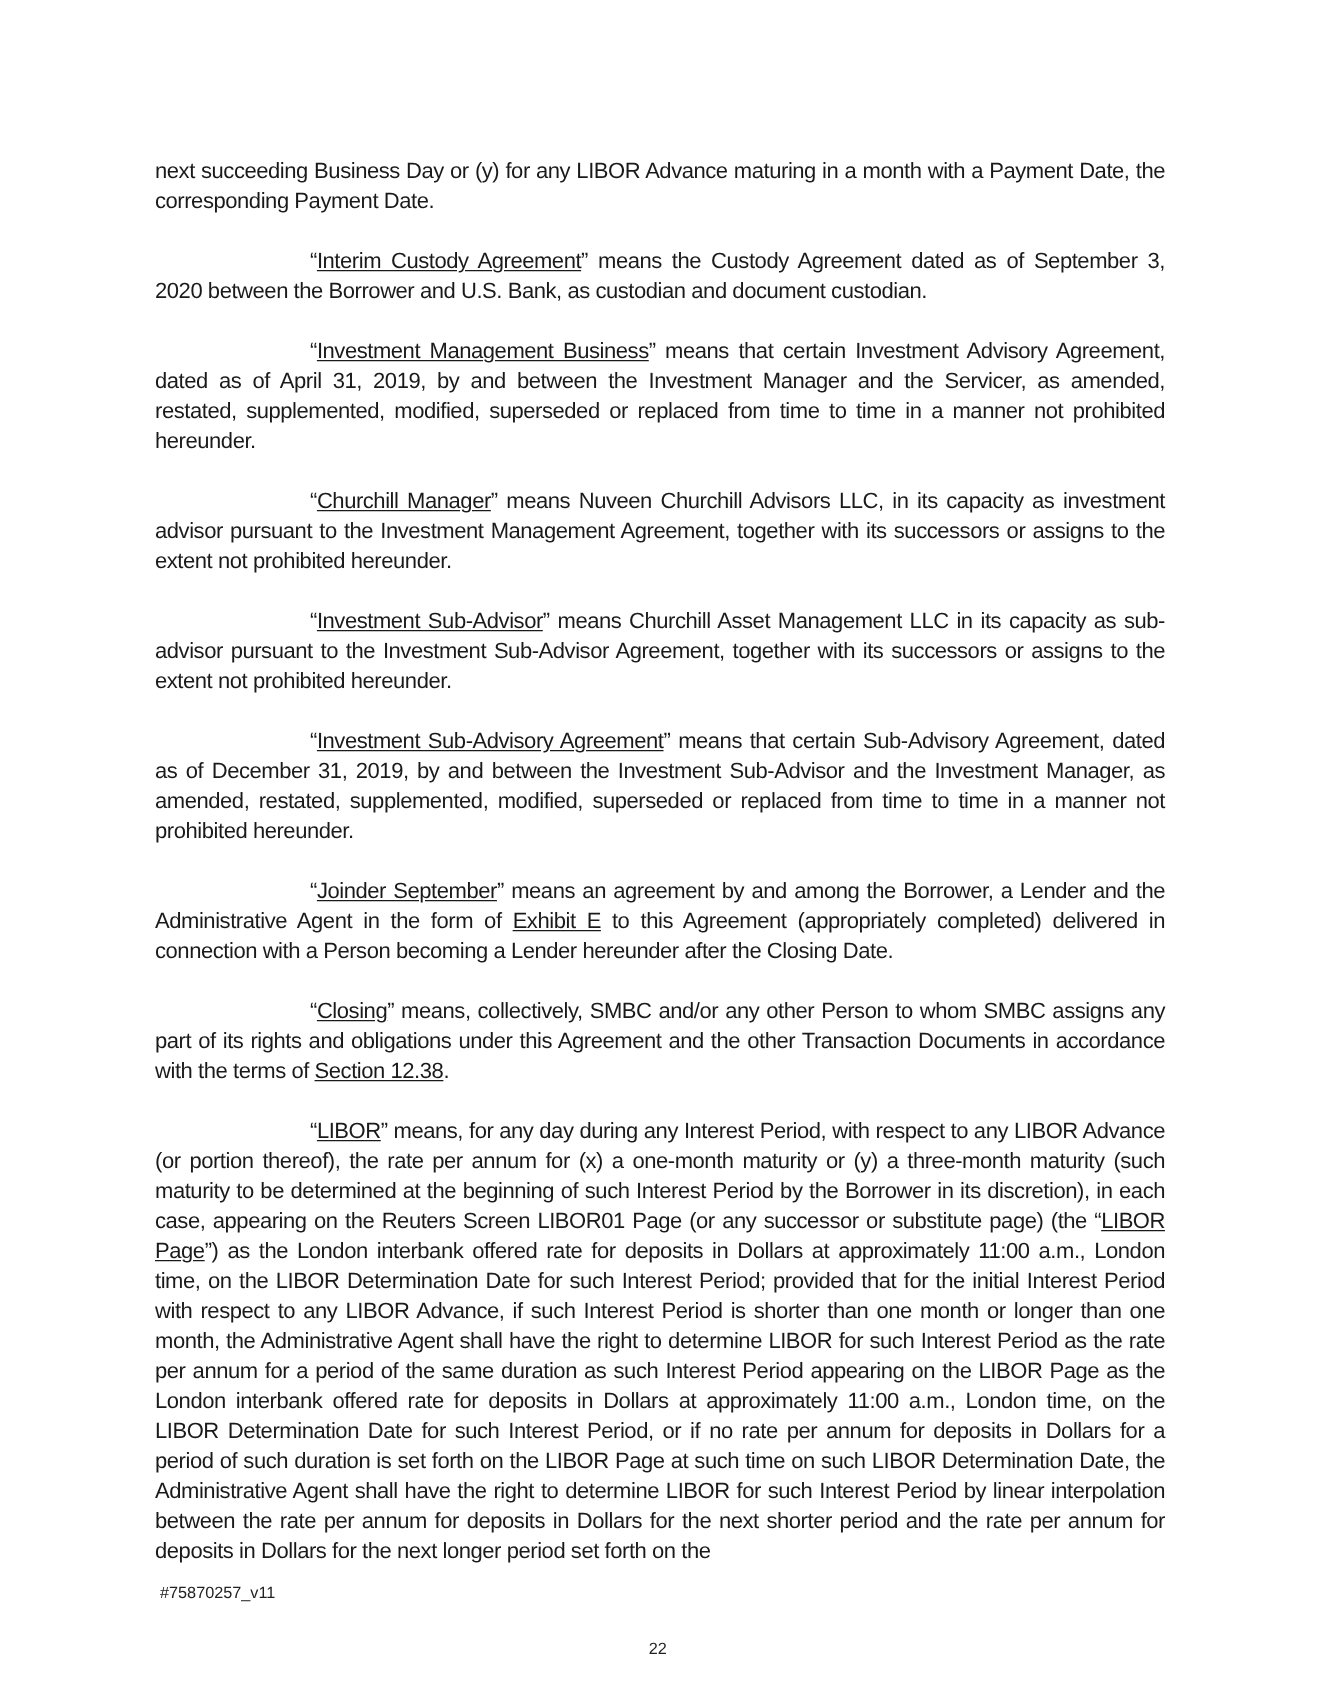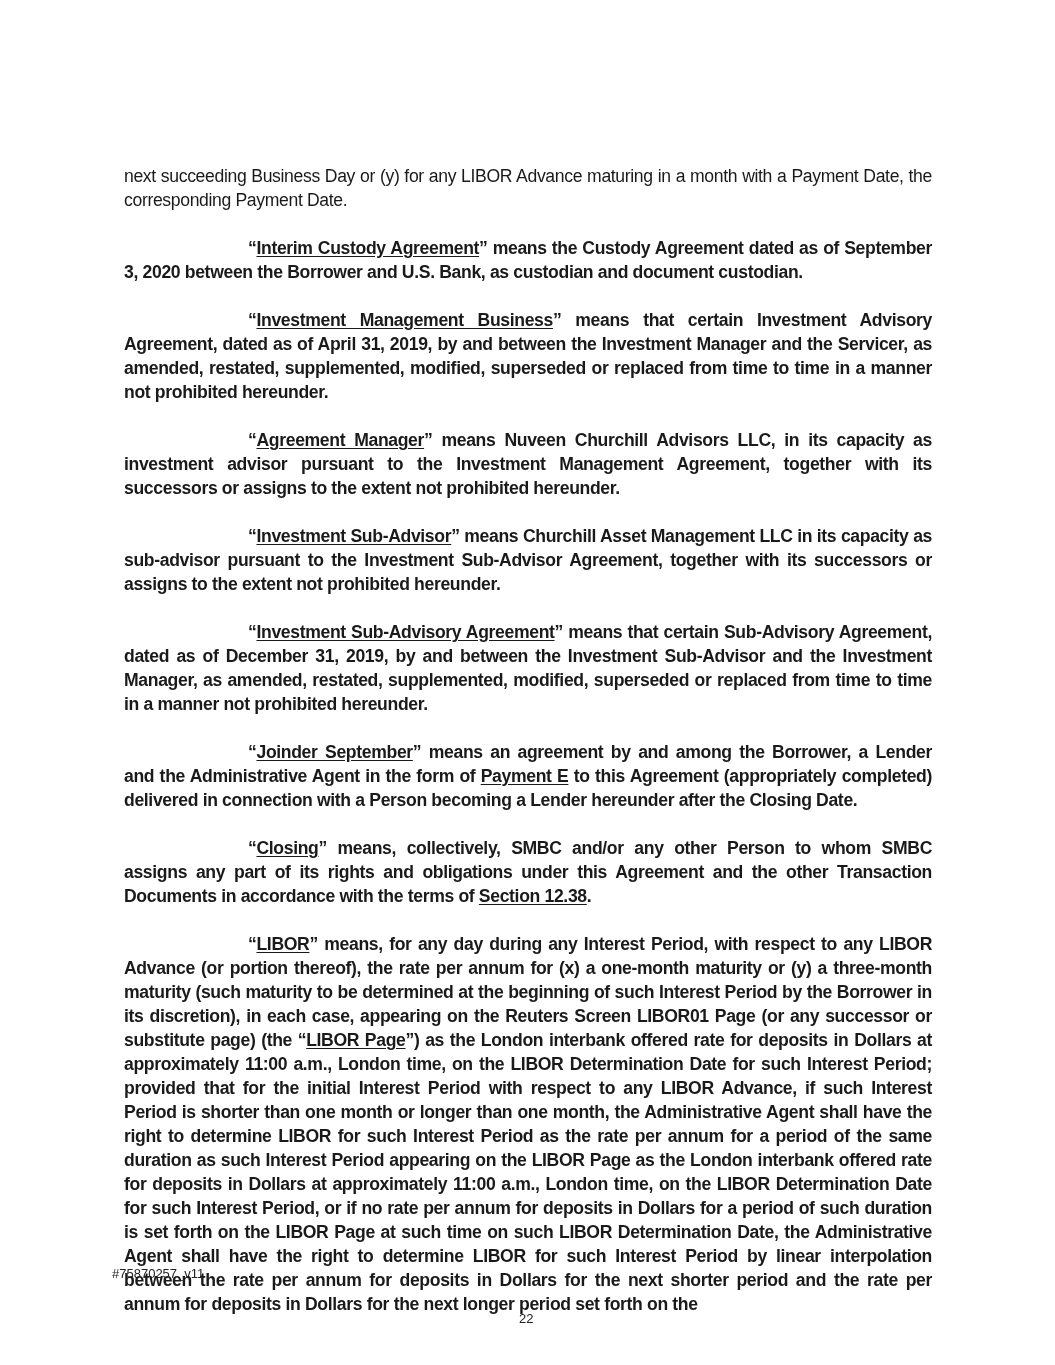--- a/index.html
+++ b/index.html
@@ -2,54 +2,53 @@
 <html><head>
 <meta charset="utf-8">
 <style>
   html, body { margin: 0; padding: 0; background: #ffffff; }
   body { width: 1055px; height: 1365px; position: relative; overflow: hidden; }
   .page {
     position: absolute; left: 124px; top: 124px; width: 808px;
     font-family: "Liberation Sans", sans-serif;
     font-size: 17.6px; line-height: 24px; color: #1a1a1a;
     letter-spacing: -0.35px;
-    margin-top: 40px;
   }
   .para { margin: 0 0 24px 0; text-align: justify; }
   .para.first { margin-bottom: 24px; }
-  .indent { text-indent: 124px; font-weight: bold; }
+  .indent { text-indent: 124px; }
   .term { text-decoration: underline; text-underline-offset: 2px; }
   .ref { text-decoration: underline; text-underline-offset: 2px; }
   .footer-id {
-    position: absolute; left: 112px; top: 1266px;
+    position: absolute; left: 128px; top: 1266px;
     font-family: "Liberation Sans", sans-serif; font-size: 13px; color: #222;
   }
   .footer-page {
     position: absolute; left: 519px; top: 1266px;
     font-family: "Liberation Sans", sans-serif; font-size: 13px; color: #222; margin-top: 45px;
   }
 </style>
 </head>
 <body>
 
 <div class="page">
 
   <p class="para first">next succeeding Business Day or (y) for any LIBOR Advance maturing in a month with a Payment Date, the corresponding Payment Date.</p>
 
   <p class="para indent"><span>“</span><span class="term">Interim Custody Agreement</span><span>”</span><span> means the Custody Agreement dated as of September 3, 2020 between the Borrower and U.S. Bank, as custodian and document custodian.</span></p>
 
   <p class="para indent"><span>“</span><span class="term">Investment Management Business</span><span>”</span><span> means that certain Investment Advisory Agreement, dated as of April 31, 2019, by and between the Investment Manager and the Servicer, as amended, restated, supplemented, modified, superseded or replaced from time to time in a manner not prohibited hereunder.</span></p>
 
-  <p class="para indent"><span>“</span><span class="term">Agreement Manager</span><span>”</span><span> means Nuveen Churchill Advisors LLC, in its capacity as investment advisor pursuant to the Investment Management Agreement, together with its successors or assigns to the extent not prohibited hereunder.</span></p>
+  <p class="para indent"><span>“</span><span class="term">Churchill Manager</span><span>”</span><span> means Nuveen Churchill Advisors LLC, in its capacity as investment advisor pursuant to the Investment Management Agreement, together with its successors or assigns to the extent not prohibited hereunder.</span></p>
 
   <p class="para indent"><span>“</span><span class="term">Investment Sub-Advisor</span><span>”</span><span> means Churchill Asset Management LLC in its capacity as sub-advisor pursuant to the Investment Sub-Advisor Agreement, together with its successors or assigns to the extent not prohibited hereunder.</span></p>
 
   <p class="para indent"><span>“</span><span class="term">Investment Sub-Advisory Agreement</span><span>”</span><span> means that certain Sub-Advisory Agreement, dated as of December 31, 2019, by and between the Investment Sub-Advisor and the Investment Manager, as amended, restated, supplemented, modified, superseded or replaced from time to time in a manner not prohibited hereunder.</span></p>
 
-  <p class="para indent"><span>“</span><span class="term">Joinder September</span><span>”</span><span> means an agreement by and among the Borrower, a Lender and the Administrative Agent in the form of </span><span class="ref">Payment E</span><span> to this Agreement (appropriately completed) delivered in connection with a Person becoming a Lender hereunder after the Closing Date.</span></p>
+  <p class="para indent"><span>“</span><span class="term">Joinder September</span><span>”</span><span> means an agreement by and among the Borrower, a Lender and the Administrative Agent in the form of </span><span class="ref">Exhibit E</span><span> to this Agreement (appropriately completed) delivered in connection with a Person becoming a Lender hereunder after the Closing Date.</span></p>
 
   <p class="para indent"><span>“</span><span class="term">Closing</span><span>”</span><span> means, collectively, SMBC and/or any other Person to whom SMBC assigns any part of its rights and obligations under this Agreement and the other Transaction Documents in accordance with the terms of </span><span class="ref">Section 12.38</span><span>.</span></p>
 
   <p class="para indent"><span>“</span><span class="term">LIBOR</span><span>”</span><span> means, for any day during any Interest Period, with respect to any LIBOR Advance (or portion thereof), the rate per annum for (x) a one-month maturity or (y) a three-month maturity (such maturity to be determined at the beginning of such Interest Period by the Borrower in its discretion), in each case, appearing on the Reuters Screen LIBOR01 Page (or any successor or substitute page) (the “</span><span class="term">LIBOR Page</span><span>”) as the London interbank offered rate for deposits in Dollars at approximately 11:00 a.m., London time, on the LIBOR Determination Date for such Interest Period; provided that for the initial Interest Period with respect to any LIBOR Advance, if such Interest Period is shorter than one month or longer than one month, the Administrative Agent shall have the right to determine LIBOR for such Interest Period as the rate per annum for a period of the same duration as such Interest Period appearing on the LIBOR Page as the London interbank offered rate for deposits in Dollars at approximately 11:00 a.m., London time, on the LIBOR Determination Date for such Interest Period, or if no rate per annum for deposits in Dollars for a period of such duration is set forth on the LIBOR Page at such time on such LIBOR Determination Date, the Administrative Agent shall have the right to determine LIBOR for such Interest Period by linear interpolation between the rate per annum for deposits in Dollars for the next shorter period and the rate per annum for deposits in Dollars for the next longer period set forth on the</span></p>
 
 </div>
 
 <div class="footer-id">#75870257_v11</div>
 <div class="footer-page">22</div>
 

